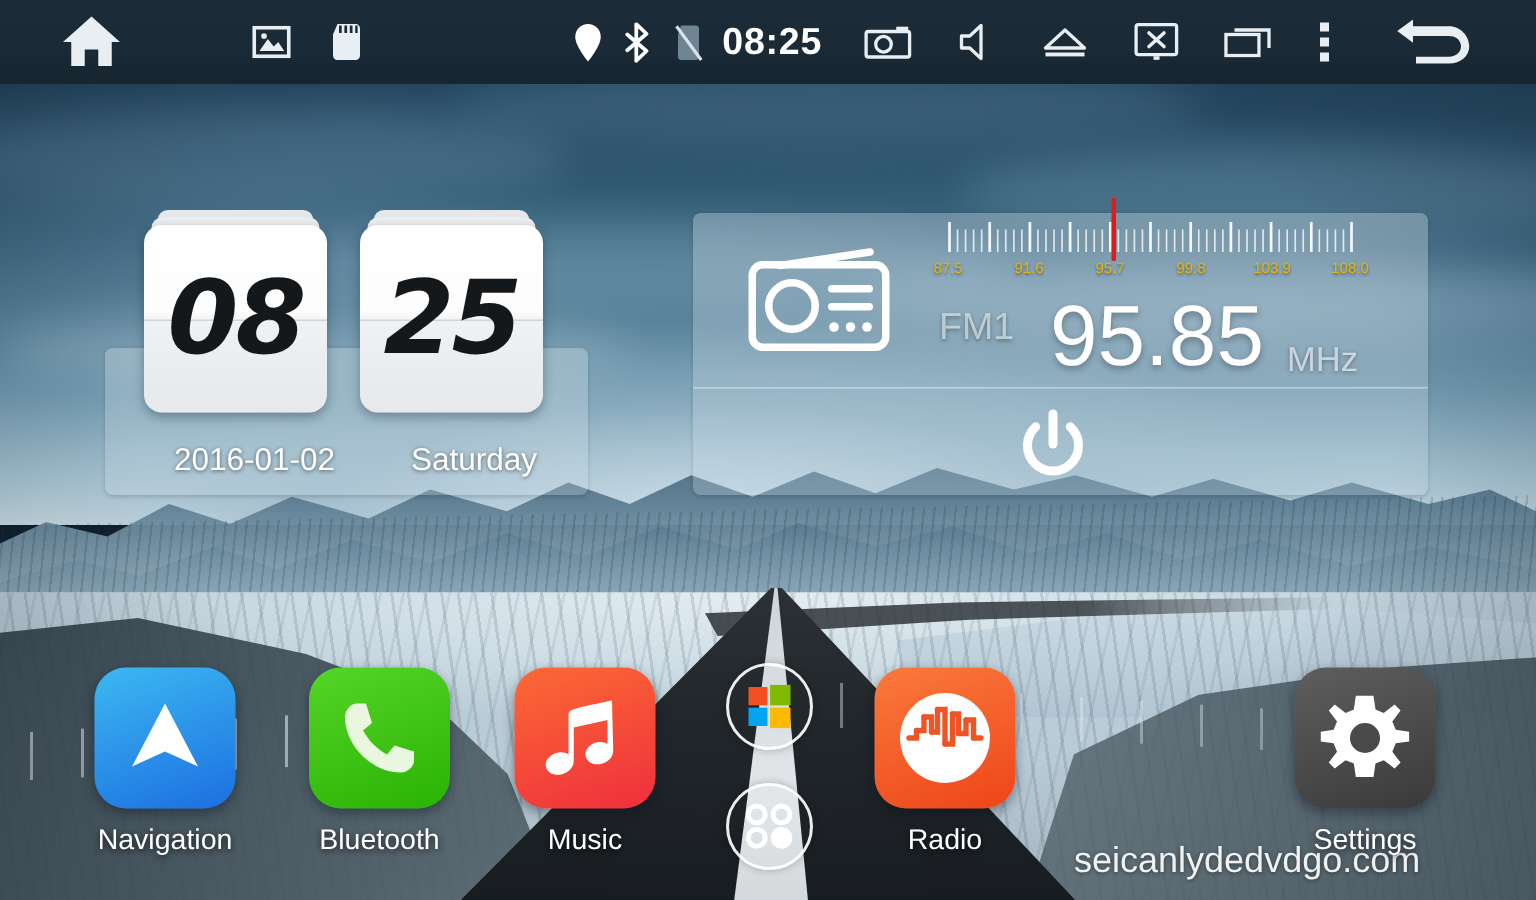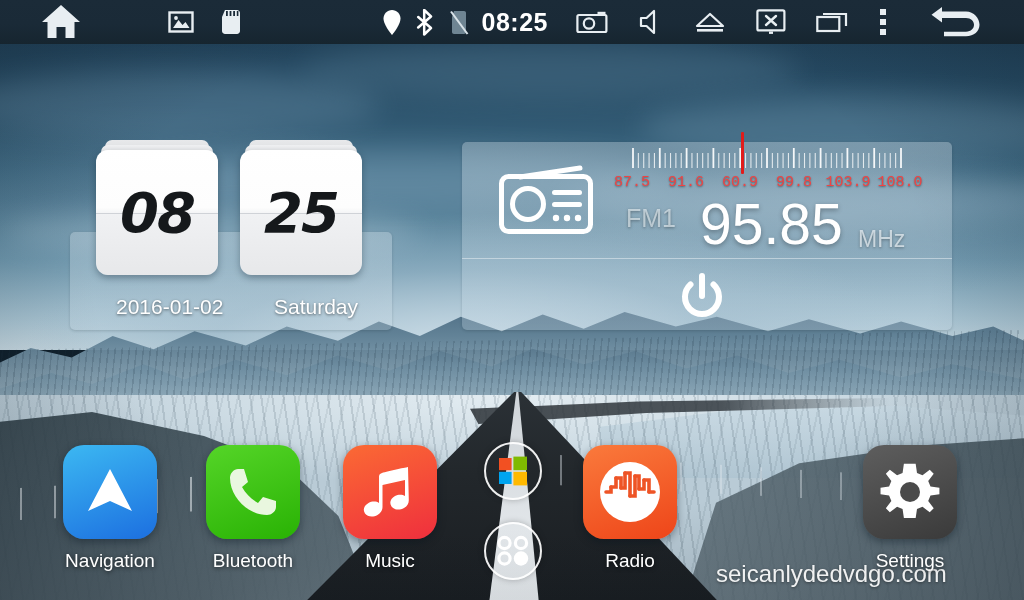--- a/index.html
+++ b/index.html
@@ -133,21 +133,21 @@
     clip-path: polygon(0% 0%, 100% 40%, 100% 100%, 0% 66%);
     opacity:.6;
   }
   .vignette {
     position:absolute; left:0; top:0; width:1024px; height:600px;
     background:radial-gradient(ellipse 760px 460px at 50% 46%, rgba(0,0,0,0) 55%, rgba(8,18,26,.30) 100%);
   }
 
   
   #statusbar {
-    position:absolute; left:0; top:0; width:1024px; height:44px;
+    position:absolute; left:0; top:0; width:1024px; height:56px;
     background:linear-gradient(180deg,#1b2b38 0%, #1a2a37 55%, #16252f 100%);
     display:flex; align-items:center;
     z-index:40;
   }
   .sb-icon { display:flex; align-items:center; justify-content:center; color:#e8eef2; }
   #sb-time {
     color:#ffffff; font-size:25px; font-weight:bold; letter-spacing:.5px;
     margin:0 16px 0 12px; white-space:nowrap;
   }
 
@@ -186,21 +186,21 @@
     box-shadow:0 3px 7px rgba(10,25,40,.34);
     display:flex; align-items:center; justify-content:center;
     overflow:hidden;
   }
   .flipcard .face::after {
     content:""; position:absolute; left:0; top:50%; width:100%; height:1px;
     background:rgba(150,158,166,.38);
   }
   .flipcard .digits {
     font-family:"DejaVu Sans", sans-serif;
-    font-size:56px; font-weight:bold; font-style:italic;
+    font-size:68px; font-weight:bold; font-style:italic;
     color:#15181b; letter-spacing:-2px; line-height:1;
     position:relative; z-index:2;
   }
   #card-hour { left:96px; top:140px; }
   #card-min  { left:240px; top:140px; }
 
   .clock-label {
     position:absolute; z-index:22; color:#ffffff; font-size:21px;
     text-shadow:0 1px 3px rgba(0,0,0,.55); white-space:nowrap;
   }
@@ -228,24 +228,23 @@
   #scale-wrap { position:absolute; left:632px; top:146px; width:270px; height:52px; z-index:21; }
   #scale-ticks { position:absolute; left:0; top:0; width:270px; height:26px; }
   #scale-needle {
     position:absolute; top:-14px; width:3px; height:42px;
     background:#e01b1b; border-radius:1px;
   }
   #scale-labels {
     position:absolute; left:-18px; top:28px; width:306px; height:20px;
   }
   #scale-labels span {
-    position:absolute; color:#ef4444; font-size:15px;
+    position:absolute; color:#eab308; font-size:10px;
     text-shadow:0 1px 2px rgba(0,0,0,.45); transform:translateX(-50%);
     white-space:nowrap;
-    font-family:Liberation Mono, monospace;
   }
   #power-btn {
     position:absolute; left:676px; top:272px; z-index:22;
     width:52px; height:52px; cursor:pointer;
   }
 
   
   #dock { position:absolute; left:0; top:440px; width:830px; height:160px; z-index:25; }
   .app {
     position:absolute; width:110px; text-align:center; cursor:pointer;
@@ -493,21 +492,21 @@
       <rect x="247.01" y="7" width="1.1" height="15" fill="rgba(255,255,255,.78)"></rect>
       <rect x="252.37" y="7" width="1.1" height="15" fill="rgba(255,255,255,.78)"></rect>
       <rect x="257.73" y="7" width="1.1" height="15" fill="rgba(255,255,255,.78)"></rect>
       <rect x="263.09" y="7" width="1.1" height="15" fill="rgba(255,255,255,.78)"></rect>
       <rect x="268.10" y="2" width="1.8" height="20" fill="rgba(255,255,255,.92)"></rect>
     </svg>
   <div id="scale-needle" style="left: 108.5px; background: rgb(224, 27, 27);"></div>
   <div id="scale-labels">
       <span style="left:18.0px;">87.5</span>
       <span style="left:72.0px;">91.6</span>
-      <span style="left:126.0px;">60.9</span>
+      <span style="left:126.0px;">95.7</span>
       <span style="left:180.0px;">99.8</span>
       <span style="left:234.0px;">103.9</span>
       <span style="left:286px;">108.0</span>
     </div>
 </div>
 
 <div id="fm-band">FM1</div>
 <div id="freq-value">95.85</div>
 <div id="freq-unit">MHz</div>
 

